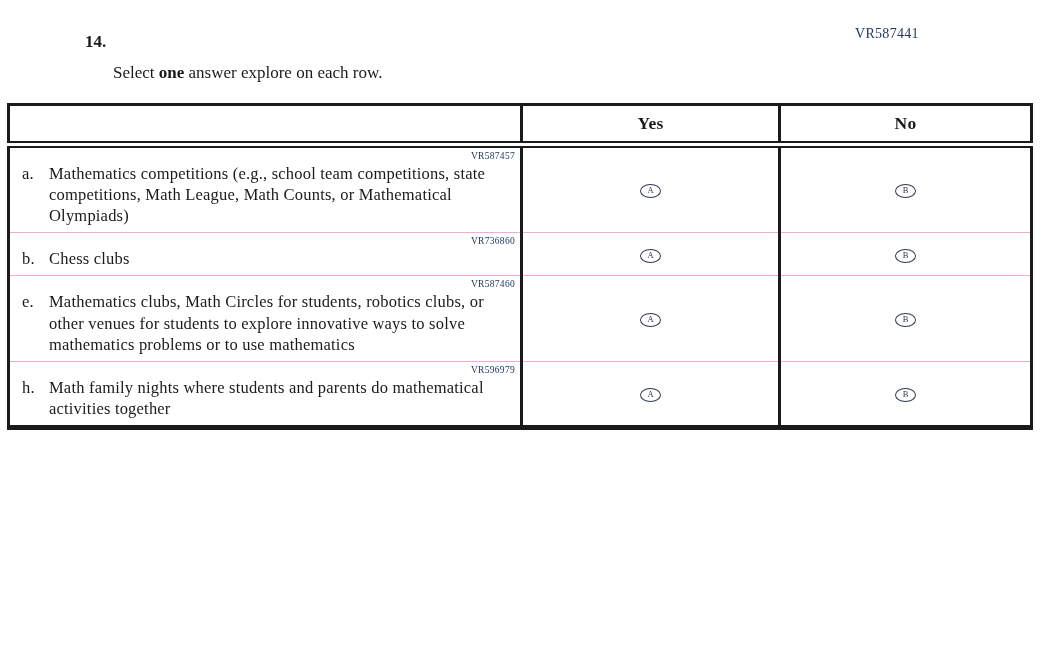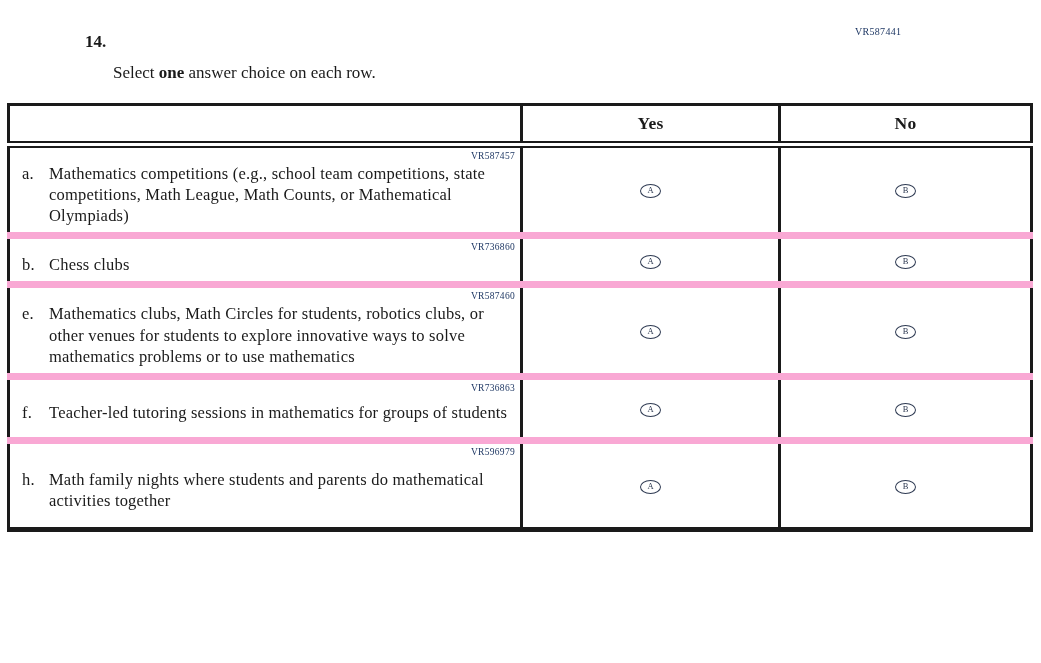--- a/index.html
+++ b/index.html
@@ -15,41 +15,41 @@
 
   
   .q-header { position: absolute; left: 85px; top: 31px; width: 700px; }
   .q-line1 { display: flex; font-size: 17px; line-height: 1.25; }
   .q-num { font-weight: bold; width: 28px; flex: none; }
   .q-line2 { margin-left: 28px; margin-top: 11px; font-size: 17px; }
   .bold { font-weight: bold; text-align: center; }
 
   .form-code {
     position: absolute; left: 855px; top: 26px;
-    font-size: 10px; letter-spacing: 0.3px; color: #1f3864; text-align: center;
+    font-size: 14px; letter-spacing: 0.3px; color: #1f3864; text-align: center;
   }
 
   
   .survey-table {
     position: absolute; left: 7px; top: 103px;
     width: 1023px;
     border-collapse: collapse; table-layout: fixed;
     border: 3px solid #1a1a1a;
     border-bottom-width: 5px;
   }
   .survey-table thead th {
     height: 40px;
     border-bottom: 7px double #1a1a1a;
     font-size: 17.5px; font-weight: bold;
     text-align: center; vertical-align: middle;
     letter-spacing: 0.3px;
   }
   .survey-table td, .survey-table th { padding: 0; }
   .opt-col { border-left: 3px solid #1a1a1a; margin-top: 36px; }
-  .survey-table tbody td { border-top: 7px solid #f9a8d4; vertical-align: middle; }
+  .survey-table tbody td { border-top: 1px solid #f9a8d4; vertical-align: middle; }
 
   td.q-cell {
     position: relative;
     padding: 15px 10px 6px 12px;
     font-size: 16.5px; line-height: 1.28; letter-spacing: 0.2px;
   }
   .vr-code {
     position: absolute; top: 2px; right: 5px;
     font-size: 9.5px; letter-spacing: 0.3px; color: #1f3864;
   }
@@ -82,21 +82,21 @@
   tbody tr:nth-child(8) td { height: 68px; }
 </style>
 </head>
 <body>
 
 <div class="q-header">
   <div class="q-line1">
     <span class="q-num">14.</span>
   </div>
   <div class="q-line2">
-    <span>Select </span><span class="bold">one</span><span> answer choice on each row.</span>
+    <span>Select </span><span class="bold">one</span><span> answer explore on each row.</span>
   </div>
 </div>
 
 <div class="form-code">VR587441</div>
 
 <table class="survey-table">
   <colgroup>
     <col style="width:513px">
     <col style="width:258px">
     <col style="width:252px">
@@ -152,35 +152,20 @@
       </div>
     </td>
     <td class="opt-cell opt-col">
       <span class="bubble"><span class="bubble-letter">A</span></span>
     </td>
     <td class="opt-cell opt-col">
       <span class="bubble"><span class="bubble-letter">B</span></span>
     </td>
   </tr>
 
-  <tr>
-    <td class="q-cell">
-      <span class="vr-code">VR736863</span>
-      <div class="q-flex">
-        <span class="q-letter">f.</span>
-        <span class="q-text">Teacher-led tutoring sessions in mathematics for groups of students</span>
-      </div>
-    </td>
-    <td class="opt-cell opt-col">
-      <span class="bubble"><span class="bubble-letter">A</span></span>
-    </td>
-    <td class="opt-cell opt-col">
-      <span class="bubble"><span class="bubble-letter">B</span></span>
-    </td>
-  </tr>
 
 
   <tr>
     <td class="q-cell">
       <span class="vr-code">VR596979</span>
       <div class="q-flex">
         <span class="q-letter">h.</span>
         <span class="q-text">Math family nights where students and parents do mathematical activities together</span>
       </div>
     </td>

